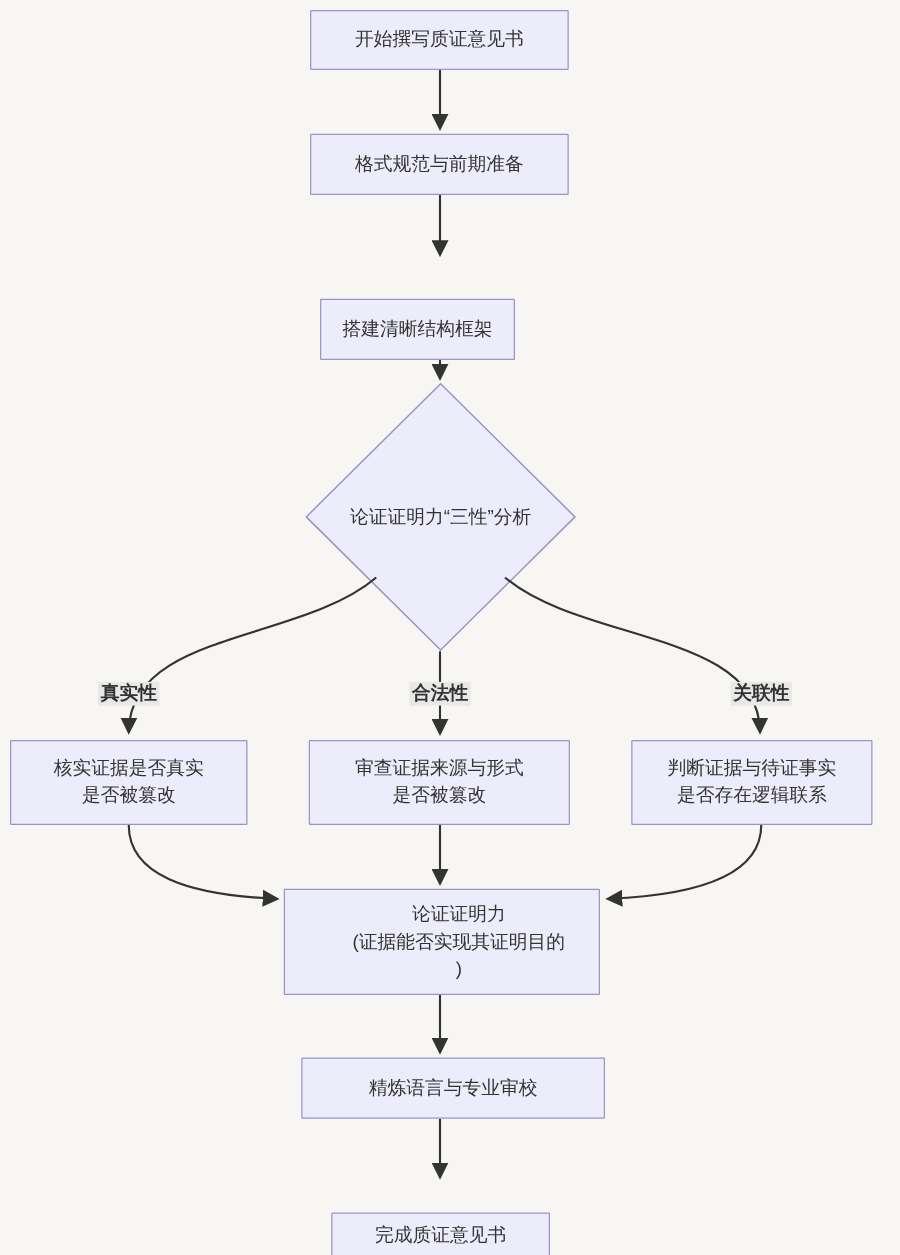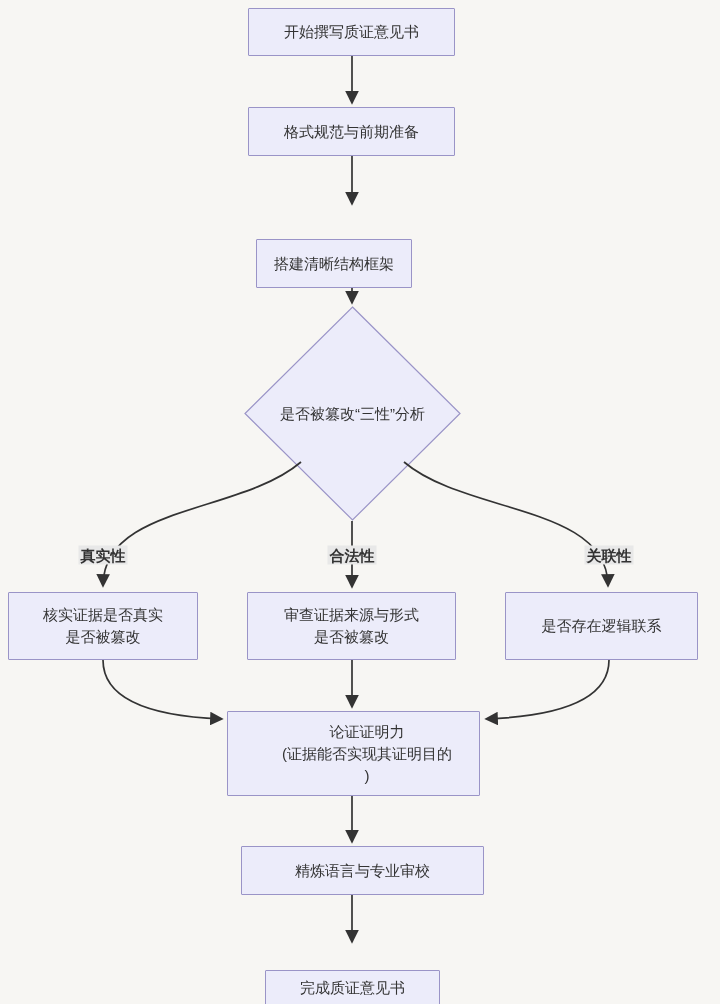--- a/index.html
+++ b/index.html
@@ -118,34 +118,35 @@
 
   <div class="node n-prep">
     <span>格式规范与前期准备</span>
   </div>
 
   <div class="node n-structure">
     <span>搭建清晰结构框架</span>
   </div>
 
   <div class="node-plain n-analysis">
-    <span>是否被篡改“三性”分析</span>
+    <span>论证证明力“三性”分析</span>
   </div>
 
   <div class="node n-auth">
     <span>核实证据是否真实</span>
     <span>是否被篡改</span>
   </div>
 
   <div class="node n-legal">
     <span>审查证据来源与形式</span>
     <span>是否被篡改</span>
   </div>
 
   <div class="node n-relev">
+    <span>判断证据与待证事实</span>
     <span>是否存在逻辑联系</span>
   </div>
 
   <div class="node n-probative">
     <span>论证证明力</span>
     <span>(证据能否实现其证明目的</span>
     <span>)</span>
   </div>
 
   <div class="node n-refine">

